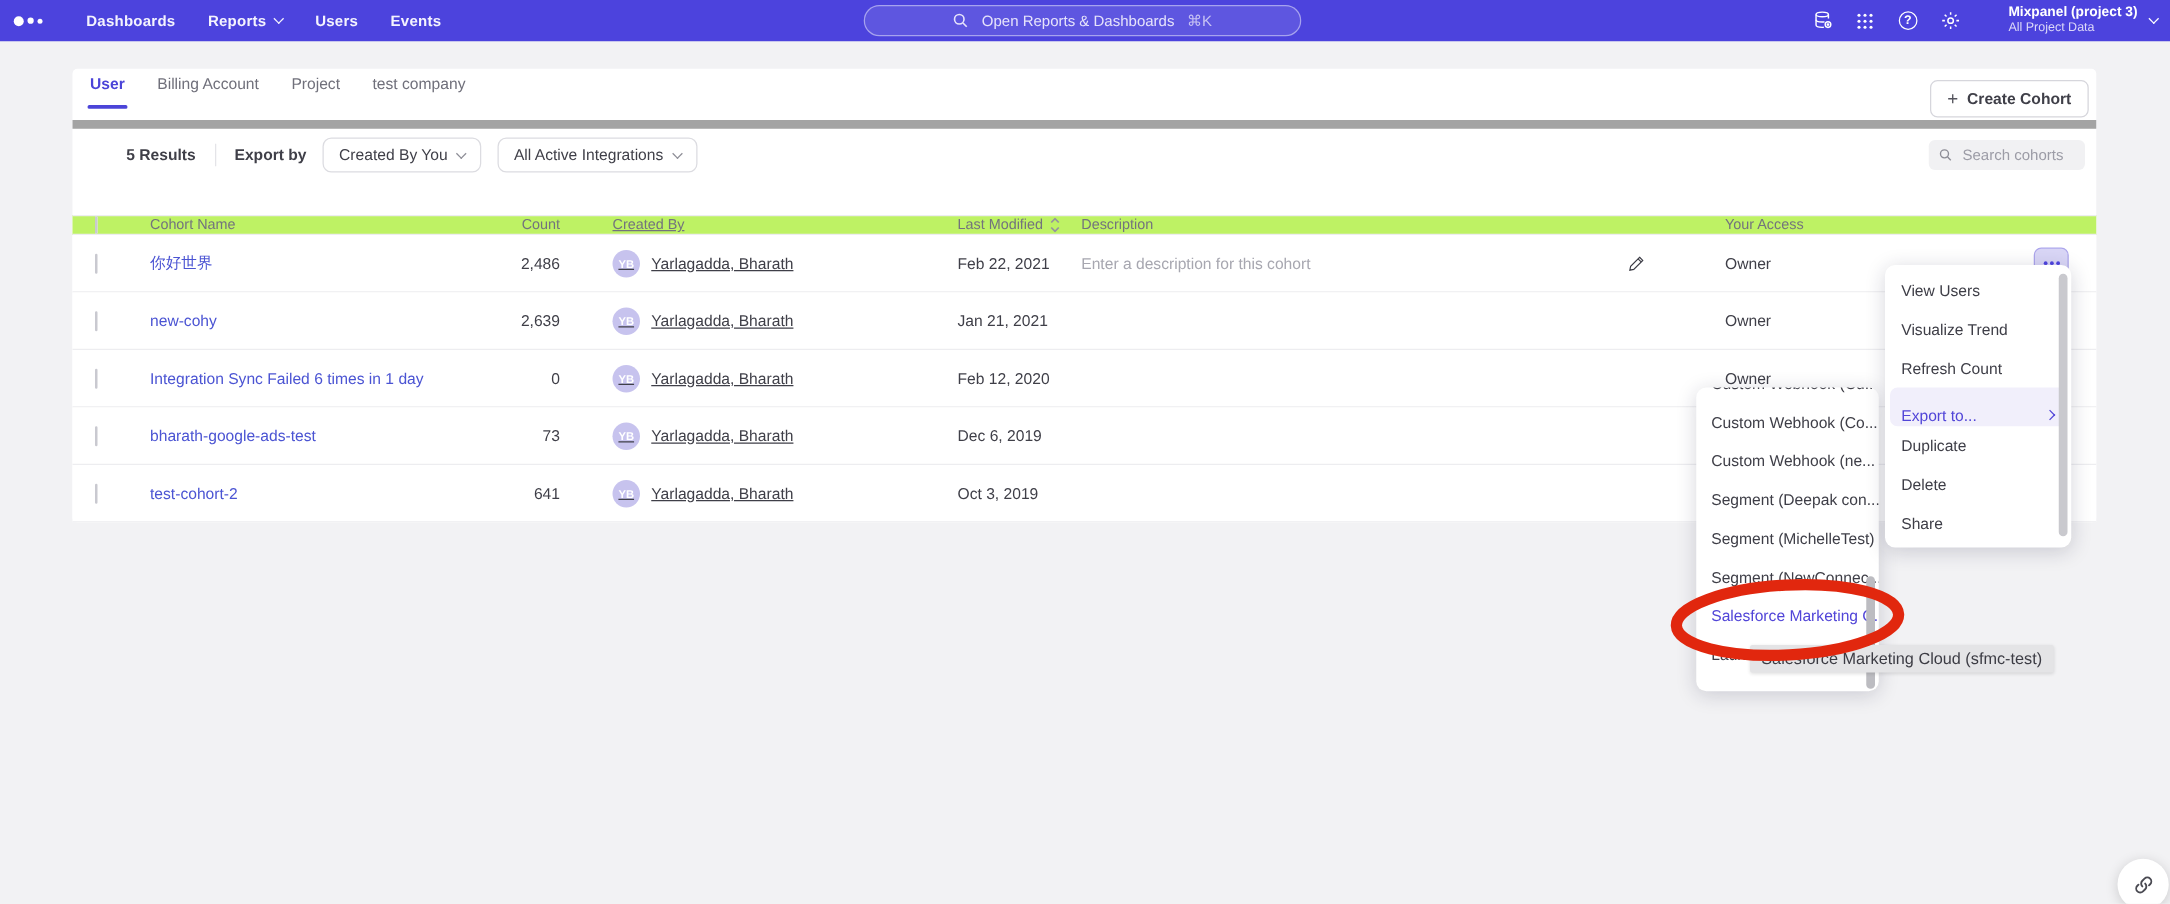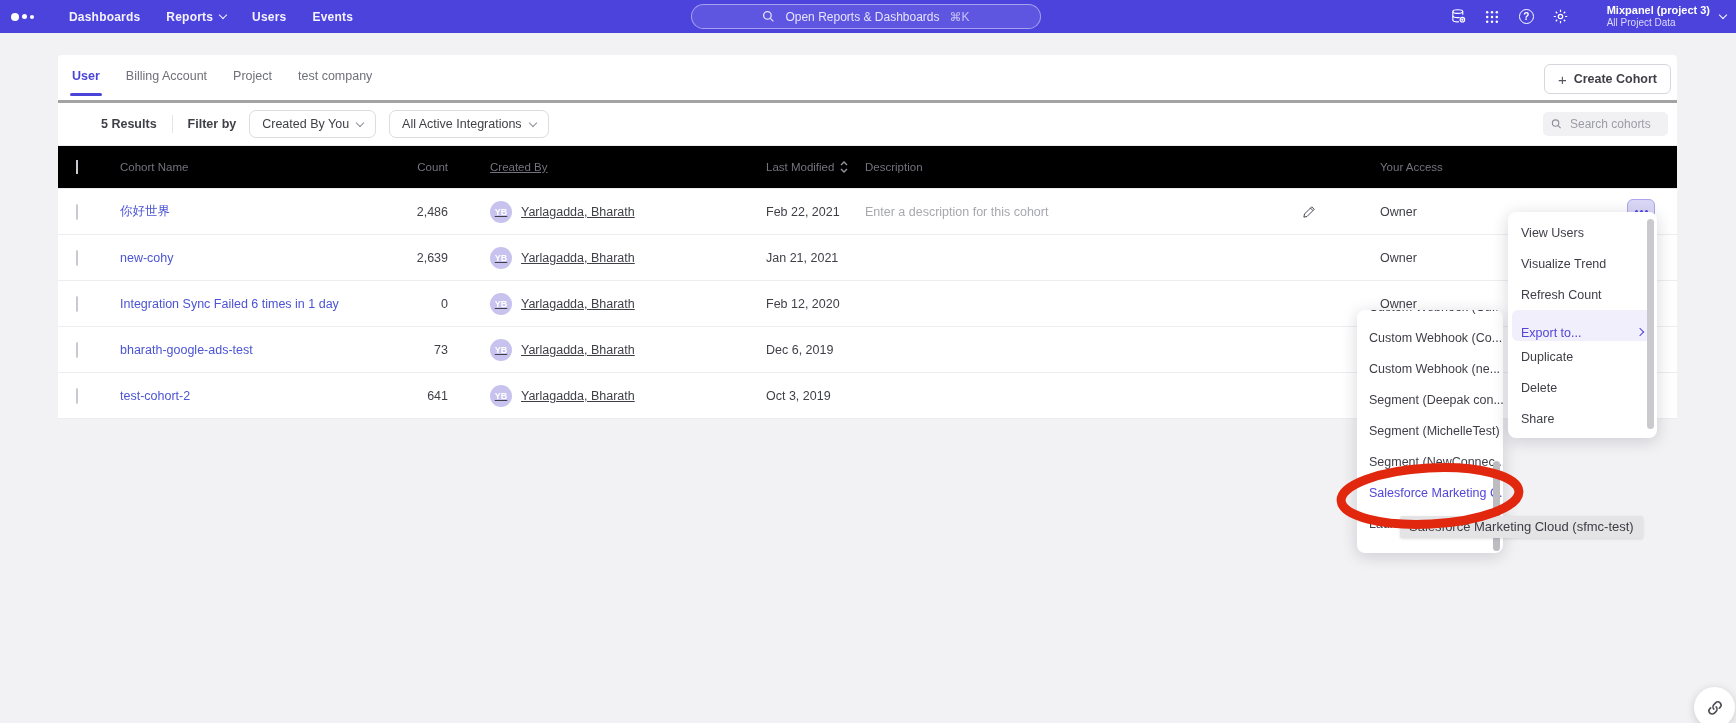--- a/index.html
+++ b/index.html
@@ -33,21 +33,21 @@
   .nav-right { position:absolute; right:10px; top:0; height:33px; display:flex; align-items:center; gap:17px; }
   .nav-ic { width:17px; height:17px; display:flex; align-items:center; justify-content:center; cursor:pointer; }
   .help-circ { width:15px; height:15px; border:1.4px solid #fff; border-radius:50%;
     font-size:10px; font-weight:700; display:flex; align-items:center; justify-content:center; }
   .proj { display:flex; align-items:center; gap:10px; cursor:pointer; margin-left:21px; }
   .proj-txt { text-align:left; line-height:1.15; }
   .proj-name { font-size:11px; font-weight:700; }
   .proj-scope { font-size:10px; color:#dcd8f8; }
   
   .card { position:absolute; left:58px; top:55px; width:1619px; background:#fff; border-radius:4px; z-index:1; }
-  .tabs-row { height:48px; border-bottom:3px solid #a3a3a3; display:flex; align-items:flex-end; padding-left:12px; position:relative; }
+  .tabs-row { height:48px; border-bottom:7px solid #a3a3a3; display:flex; align-items:center; padding-left:12px; position:relative; }
   .tab { position:relative; margin-right:22px; padding:0 2px 17px; font-size:12.5px; color:#70707b; cursor:pointer; }
   .tab--active { color:#4b44d8; font-weight:700; }
   .tab-underline { position:absolute; left:0; right:0; bottom:4px; height:3px; background:#4b44d8; border-radius:2px; }
   .create-btn { position:absolute; right:6px; top:9px; height:30px; display:flex; align-items:center; gap:7px;
     padding:0 13px; border:1px solid #d6d6dc; border-radius:6px; background:#fff; font-size:12.5px; font-weight:600;
     color:#3f3f48; cursor:pointer; }
   .plus { font-size:15px; font-weight:400; color:#55555e; }
   .filter-row { height:42px; display:flex; align-items:center; padding-left:43px; position:relative; }
   .results { font-size:12.5px; font-weight:700; }
   .vdiv { width:1px; height:18px; background:#e4e4e8; margin:0 15px; }
@@ -56,21 +56,21 @@
     border:1px solid #dcdce1; border-radius:7px; background:#fff; font-size:12.5px; color:#3f3f48; cursor:pointer; }
   .pill-btn .chev { color:#8d8d96; }
   .cohort-search { position:absolute; right:9px; top:9px; width:125px; height:24px; background:#f1f1f3;
     border-radius:5px; display:flex; align-items:center; gap:8px; padding:0 8px; }
   .cohort-search input { border:none; outline:none; background:transparent; width:90px; font-size:12px;
     font-family:"Liberation Sans", sans-serif; color:#3f3f48; }
   .cohort-search input::placeholder { color:#9c9ca6; }
   
   .trow { display:grid; grid-template-columns:44px 301px 45px 310px 105px 460px 294px 60px;
     align-items:center; border-bottom:1px solid #ededf0; }
-  .thead { height:44px; border-top:1px solid #ededf0; background:#000000; font-size:11.5px; color:#73737d; }
+  .thead { height:16px; border-top:1px solid #ededf0; background:#bef264; font-size:11.5px; color:#73737d;margin-top:27px; }
   .tbody-row { height:46px; font-size:12.5px; background:#fff; }
   .c-check { padding-left:18px; }
   .checkbox { width:15px; height:15px; border:1.5px solid #c9c9d0; border-radius:3px; background:#fff; cursor:pointer; }
   .c-name { padding-left:18px; }
   .cohort-link { color:#4b54d3; cursor:pointer; }
   .c-count { text-align:right; }
   .c-creator { padding-left:42px; display:flex; align-items:center; gap:9px;text-decoration:underline; }
   .avatar { width:22px; height:22px; border-radius:50%; background:#c7c3ee; color:#fff; font-size:9px; font-weight:700;
     display:flex; align-items:center; justify-content:center; }
   .c-mod { padding-left:8px; display:flex; align-items:center; gap:6px; }
@@ -214,21 +214,21 @@
 
     <button class="create-btn">
       <span class="plus">+</span>
       <span>Create Cohort</span>
     </button>
   </div>
 
   <div class="filter-row">
     <span class="results">5 Results</span>
     <span class="vdiv"></span>
-    <span class="fb-label">Filter by</span>
+    <span class="fb-label">Export by</span>
     <button class="pill-btn">
       <span>Created By You</span>
       <span class="chev"></span>
     </button>
     <button class="pill-btn">
       <span>All Active Integrations</span>
       <span class="chev"></span>
     </button>
     <div class="cohort-search">
       <svg width="12" height="12" viewBox="0 0 24 24" fill="none" stroke="#8d8d96" stroke-width="2.4">

